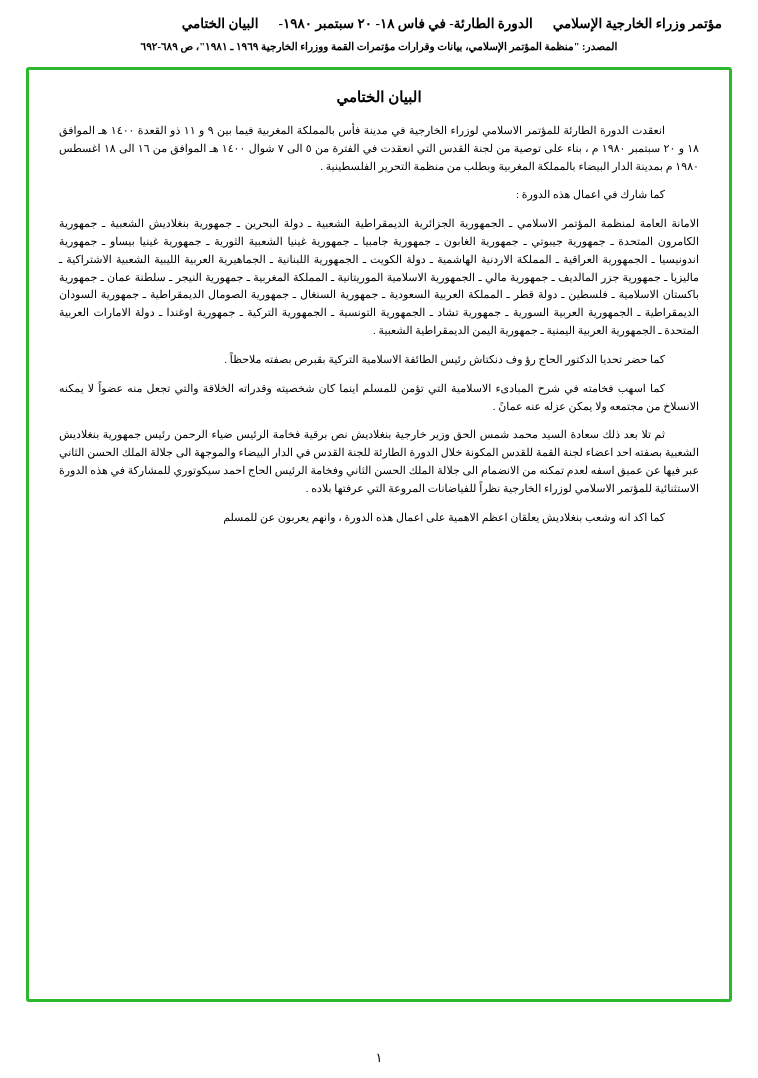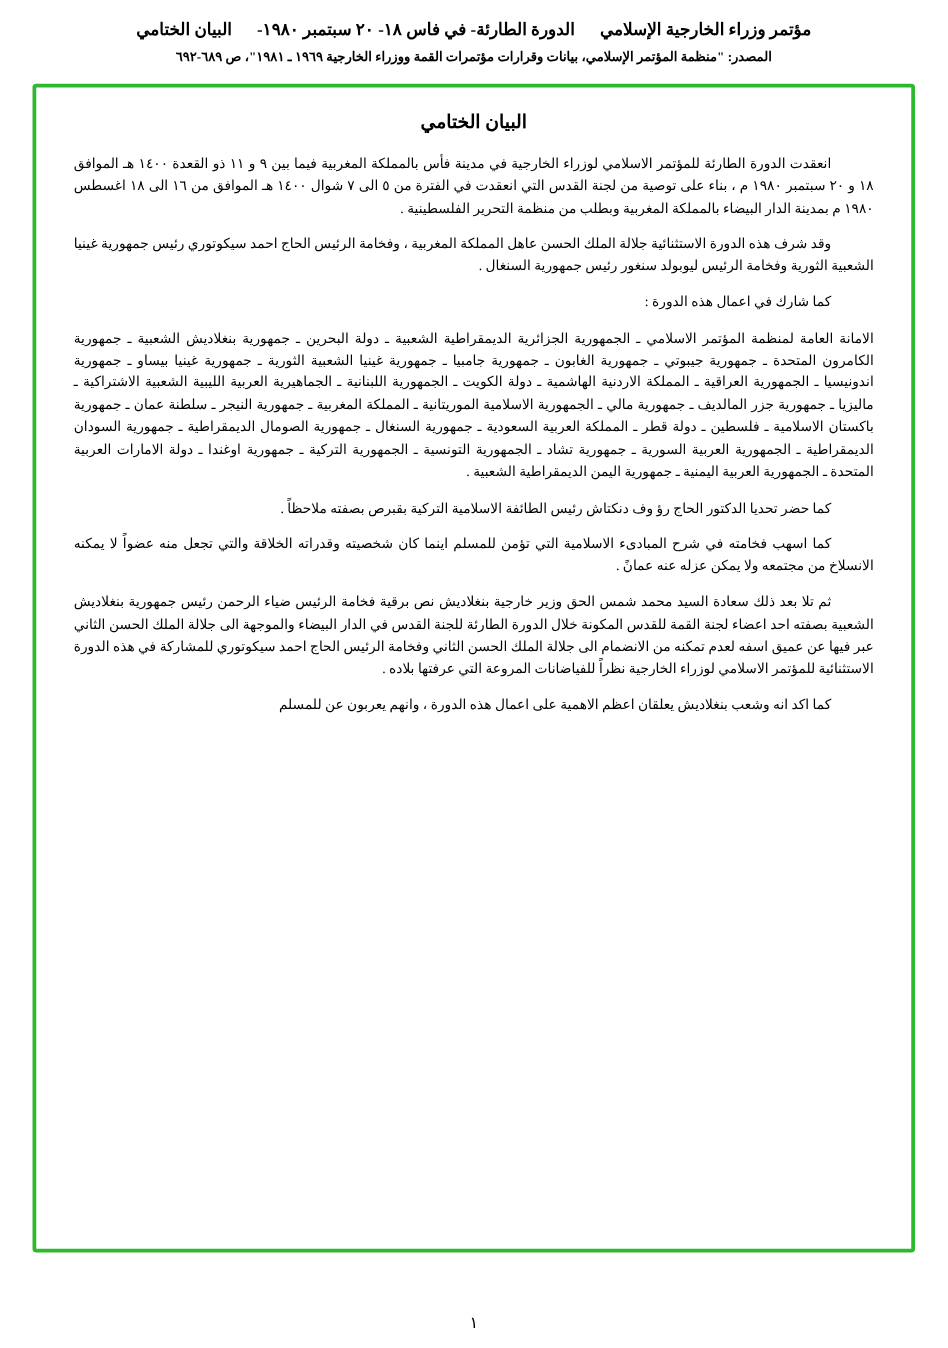--- a/index.html
+++ b/index.html
@@ -25,20 +25,21 @@
   .header {
     text-align: center;
     direction: rtl;
   }
   .header-title {
     font-size: 13.5px;
     font-weight: bold;
     letter-spacing: 0px;
     line-height: 1.5;
     white-space: nowrap;
+    text-align: right;
   }
   .header-title .seg {
     display: inline-block;
     margin: 0 10px;
   }
   .header-source {
     font-size: 10.5px;
     font-weight: bold;
     margin-top: 6px;
     line-height: 1.4;
@@ -92,21 +93,20 @@
     <div class="header-title">
       <span class="seg">مؤتمر وزراء الخارجية الإسلامي</span><span class="seg">الدورة الطارئة- في فاس ١٨- ٢٠ سبتمبر ١٩٨٠-</span><span class="seg">البيان الختامي</span>
     </div>
     <div class="header-source">المصدر: "منظمة المؤتمر الإسلامي، بيانات وقرارات مؤتمرات القمة ووزراء الخارجية ١٩٦٩ ـ ١٩٨١"، ص ٦٨٩-٦٩٢</div>
   </div>
 
   <div class="frame">
     <div class="doc-title">البيان الختامي</div>
 
     <p class="para">انعقدت الدورة الطارئة للمؤتمر الاسلامي لوزراء الخارجية في مدينة فأس بالمملكة المغربية فيما بين ٩ و ١١ ذو القعدة ١٤٠٠ هـ الموافق ١٨ و ٢٠ سبتمبر ١٩٨٠ م ، بناء على توصية من لجنة القدس التي انعقدت في الفترة من ٥ الى ٧ شوال ١٤٠٠ هـ الموافق من ١٦ الى ١٨ اغسطس ١٩٨٠ م بمدينة الدار البيضاء بالمملكة المغربية وبطلب من منظمة التحرير الفلسطينية .</p>
-    <p class="para">وقد شرف هذه الدورة الاستثنائية جلالة الملك الحسن عاهل المملكة المغربية ، وفخامة الرئيس الحاج احمد سيكوتوري رئيس جمهورية غينيا الشعبية الثورية وفخامة الرئيس ليوبولد سنغور رئيس جمهورية السنغال .</p>
     <p class="para">كما شارك في اعمال هذه الدورة :</p>
     <p class="para list">الامانة العامة لمنظمة المؤتمر الاسلامي ـ الجمهورية الجزائرية الديمقراطية الشعبية ـ دولة البحرين ـ جمهورية بنغلاديش الشعبية ـ جمهورية الكامرون المتحدة ـ جمهورية جيبوتي ـ جمهورية الغابون ـ جمهورية جامبيا ـ جمهورية غينيا الشعبية الثورية ـ جمهورية غينيا بيساو ـ جمهورية اندونيسيا ـ الجمهورية العراقية ـ المملكة الاردنية الهاشمية ـ دولة الكويت ـ الجمهورية اللبنانية ـ الجماهيرية العربية الليبية الشعبية الاشتراكية ـ ماليزيا ـ جمهورية جزر المالديف ـ جمهورية مالي ـ الجمهورية الاسلامية الموريتانية ـ المملكة المغربية ـ جمهورية النيجر ـ سلطنة عمان ـ جمهورية باكستان الاسلامية ـ فلسطين ـ دولة قطر ـ المملكة العربية السعودية ـ جمهورية السنغال ـ جمهورية الصومال الديمقراطية ـ جمهورية السودان الديمقراطية ـ الجمهورية العربية السورية ـ جمهورية تشاد ـ الجمهورية التونسية ـ الجمهورية التركية ـ جمهورية اوغندا ـ دولة الامارات العربية المتحدة ـ الجمهورية العربية اليمنية ـ جمهورية اليمن الديمقراطية الشعبية .</p>
     <p class="para">كما حضر تحديا الدكتور الحاج رؤ وف دنكتاش رئيس الطائفة الاسلامية التركية بقبرص بصفته ملاحظاً .</p>
     <p class="para">كما اسهب فخامته في شرح المبادىء الاسلامية التي تؤمن للمسلم اينما كان شخصيته وقدراته الخلاقة والتي تجعل منه عضواً لا يمكنه الانسلاخ من مجتمعه ولا يمكن عزله عنه عمانً .</p>
     <p class="para">ثم تلا بعد ذلك سعادة السيد محمد شمس الحق وزير خارجية بنغلاديش نص برقية فخامة الرئيس ضياء الرحمن رئيس جمهورية بنغلاديش الشعبية بصفته احد اعضاء لجنة القمة للقدس المكونة خلال الدورة الطارئة للجنة القدس في الدار البيضاء والموجهة الى جلالة الملك الحسن الثاني عبر فيها عن عميق اسفه لعدم تمكنه من الانضمام الى جلالة الملك الحسن الثاني وفخامة الرئيس الحاج احمد سيكوتوري للمشاركة في هذه الدورة الاستثنائية للمؤتمر الاسلامي لوزراء الخارجية نظراً للفياضانات المروعة التي عرفتها بلاده .</p>
     <p class="para">كما اكد انه وشعب بنغلاديش يعلقان اعظم الاهمية على اعمال هذه الدورة ، وانهم يعربون عن للمسلم</p>
   </div>
 
   <div class="page-number">١</div>
 

